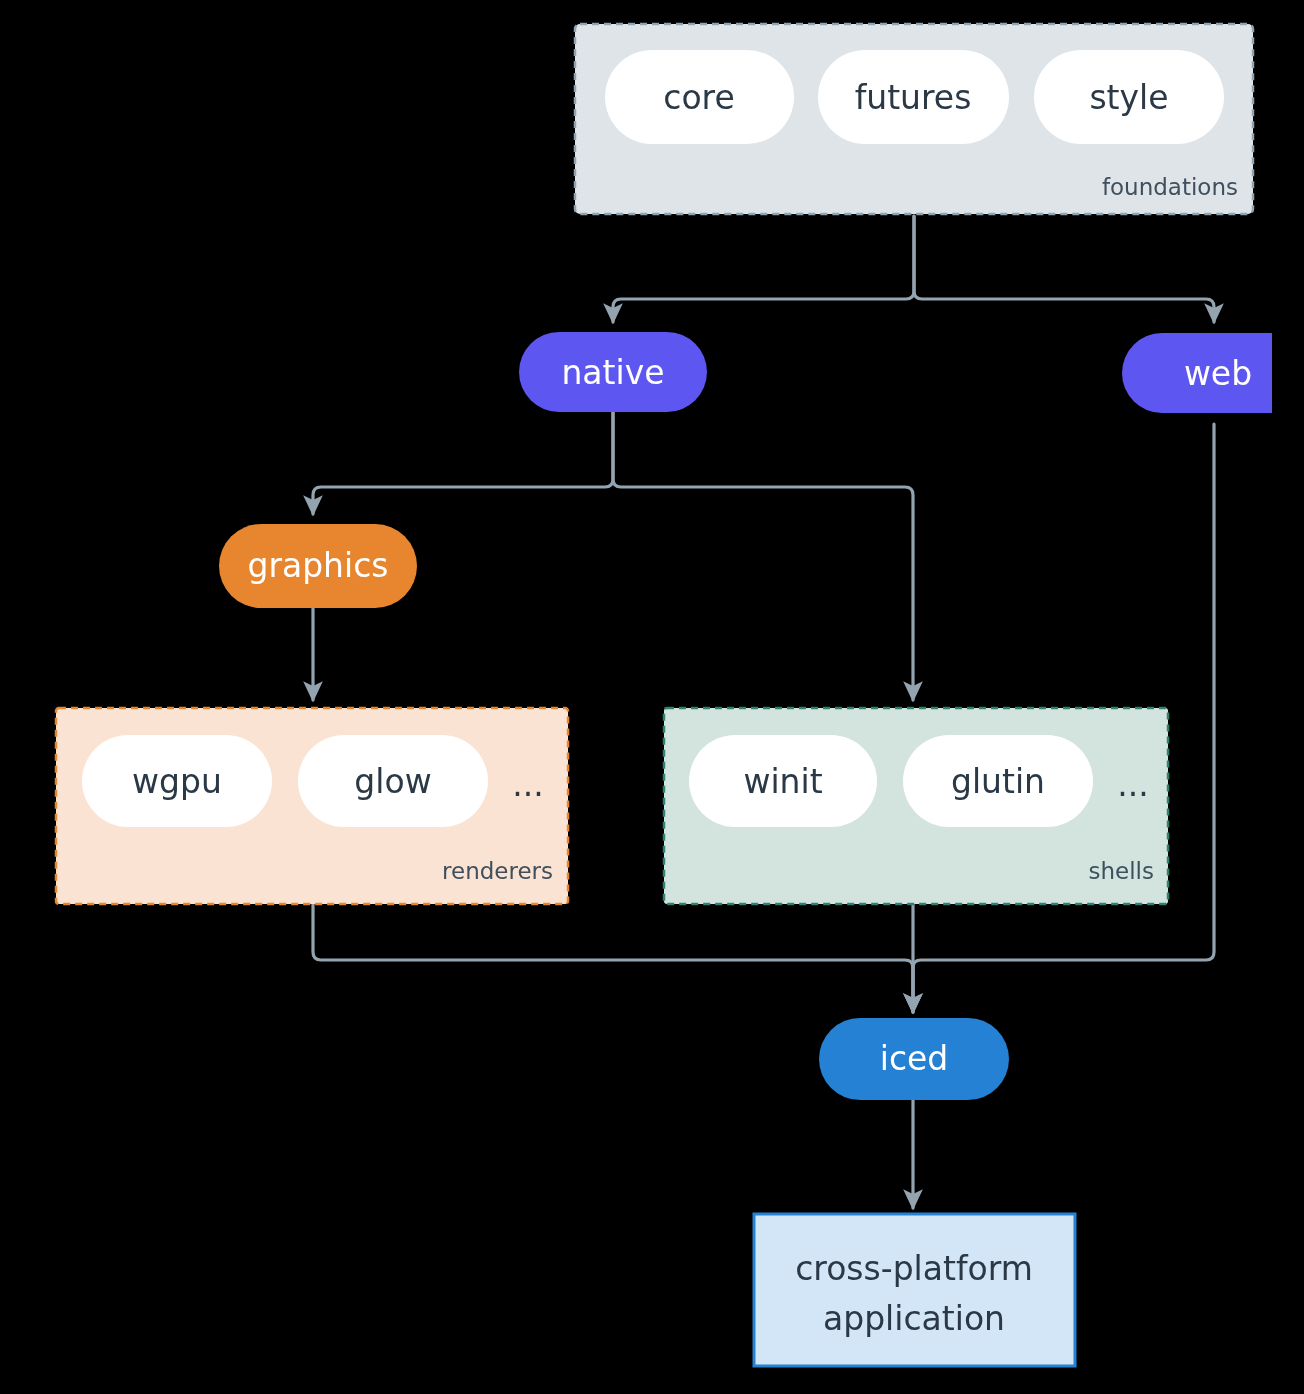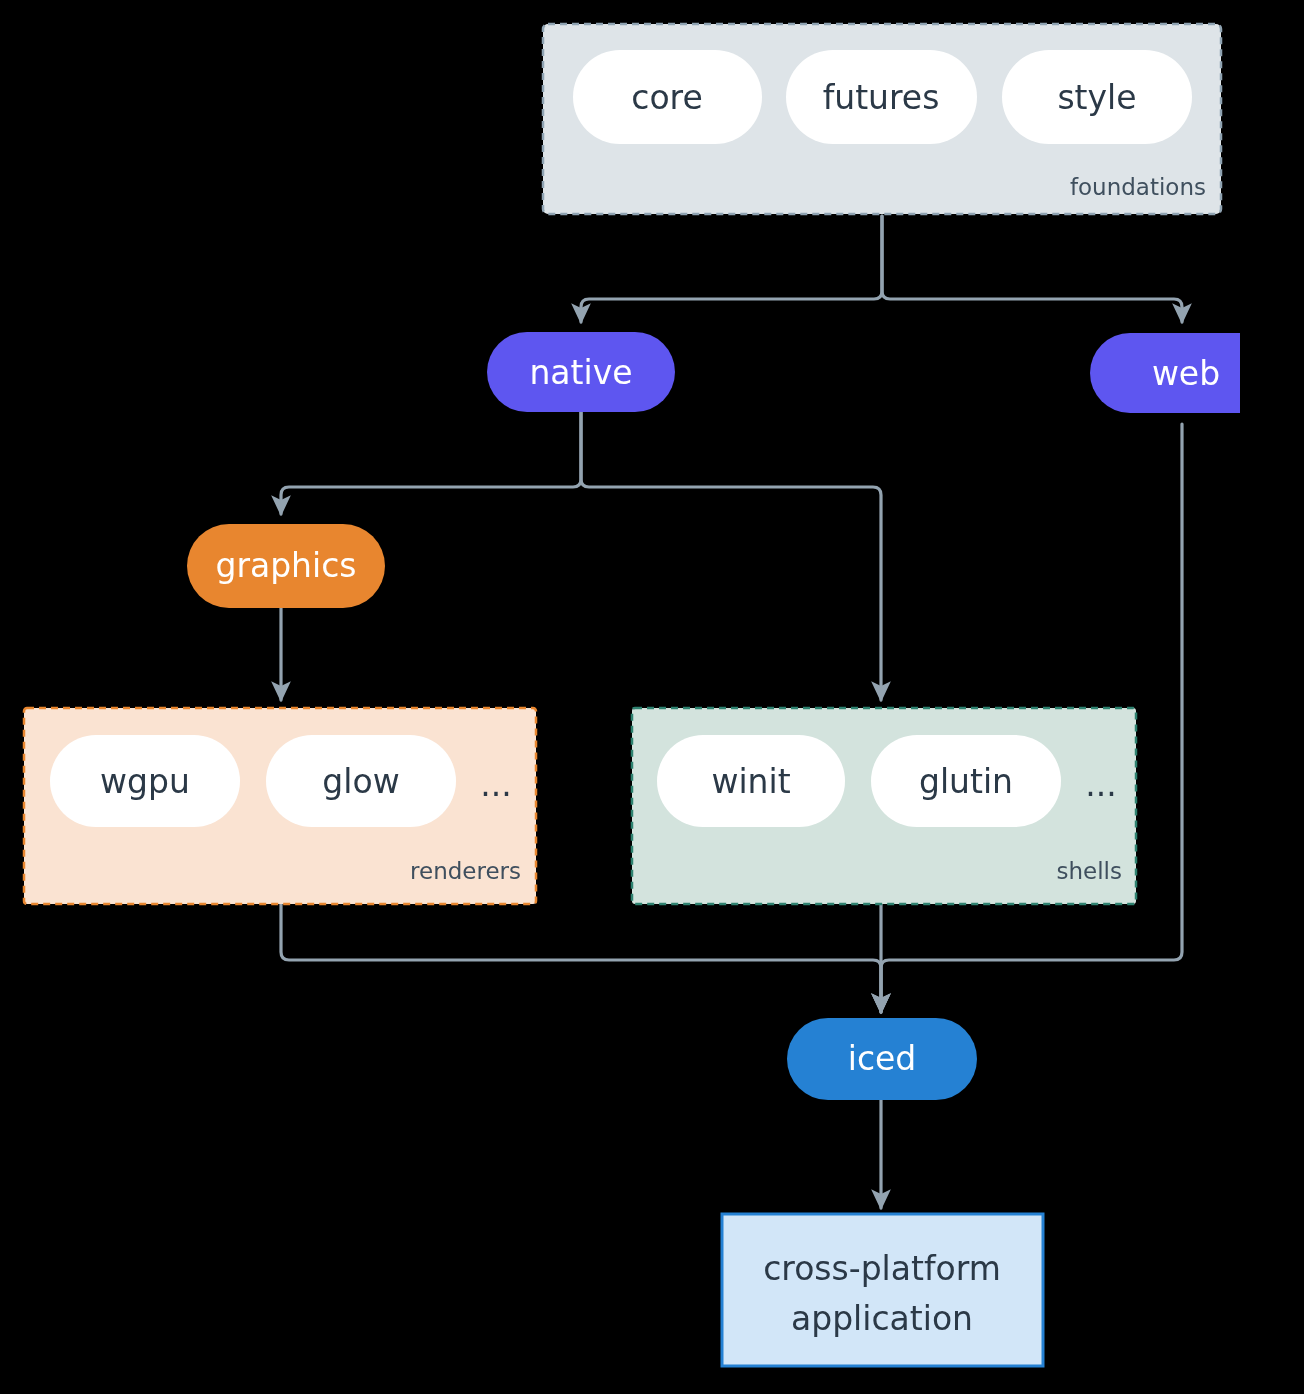--- a/index.html
+++ b/index.html
@@ -7,20 +7,21 @@
     padding: 0;
     background: #000000;
   }
   #diagram-root {
     position: relative;
     width: 1240px;
     height: 1394px;
     background: #000000;
     overflow: hidden;
     font-family: "DejaVu Sans", "Liberation Sans", sans-serif;
+    margin-left: 32px;
   }
   svg.diagram-canvas {
     display: block;
     width: 1304px;
     height: 1394px;
   }
   .node-label {
     font-family: "DejaVu Sans", "Liberation Sans", sans-serif;
     font-size: 33px;
     text-anchor: middle;

